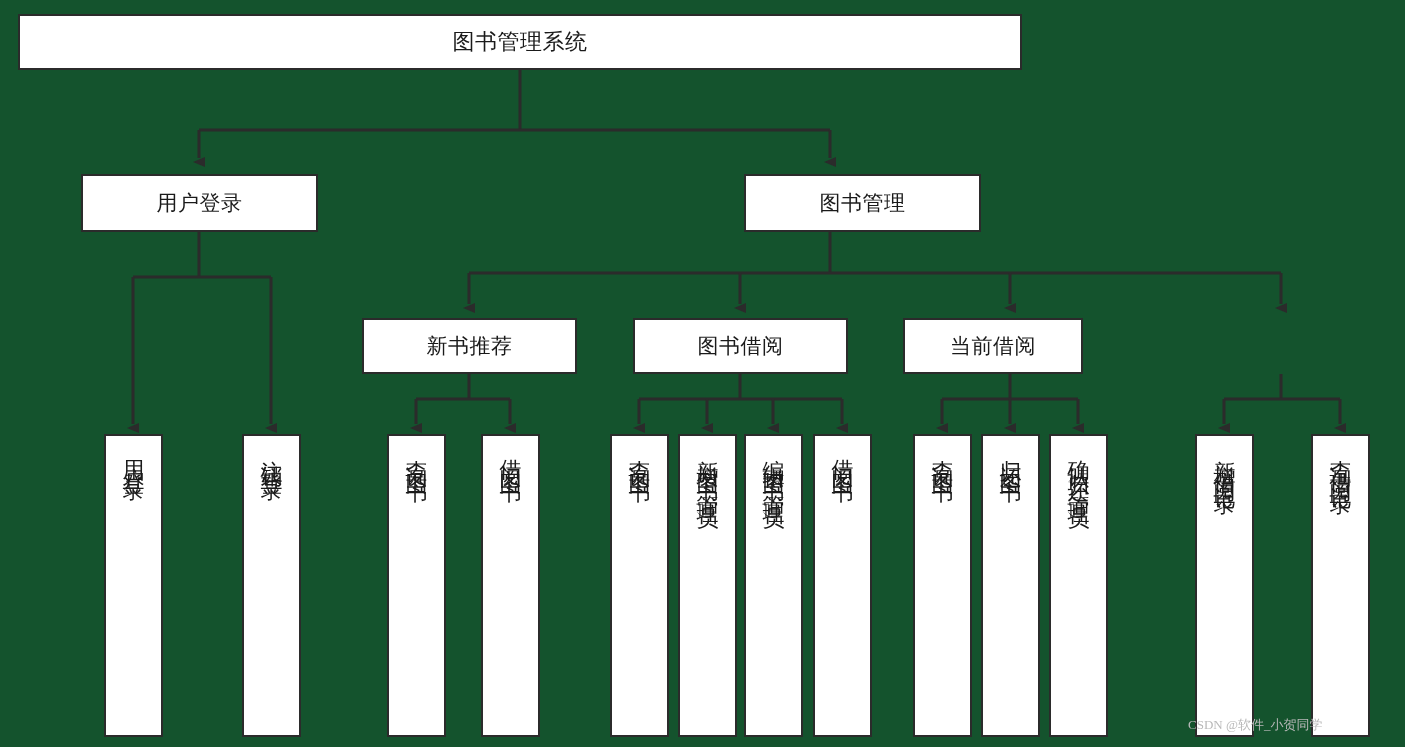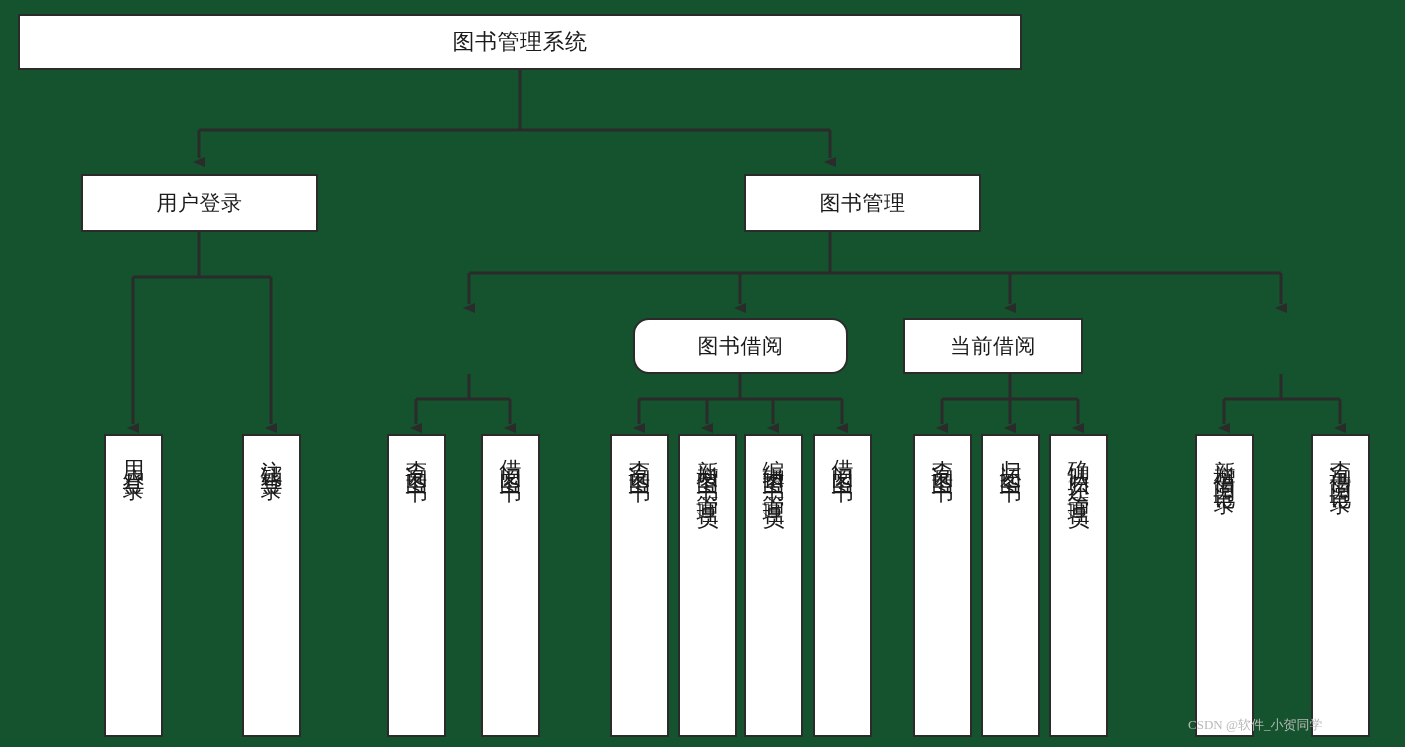--- a/index.html
+++ b/index.html
@@ -136,21 +136,24 @@
     <span class="lbl">图书管理系统</span>
   </div>
 
   <div class="node h" style="left:81px; top:174px; width:237px; height:58px;">
     <span class="lbl">用户登录</span>
   </div>
   <div class="node h" style="left:712px; top:174px; width:237px; height:58px;margin-left:32px;">
     <span class="lbl">图书管理</span>
   </div>
 
-  <div class="node h" style="left:633px; top:318px; width:215px; height:56px;border-radius:16px;">
+  <div class="node h" style="left:362px; top:318px; width:215px; height:56px;">
+    <span class="lbl">新书推荐</span>
+  </div>
+  <div class="node h" style="left:633px; top:318px; width:215px; height:56px;">
     <span class="lbl">图书借阅</span>
   </div>
   <div class="node h" style="left:903px; top:318px; width:180px; height:56px;">
     <span class="lbl">当前借阅</span>
   </div>
 
   <div class="node v" style="left:104px; top:434px; width:59px; height:303px;">
     <span class="lbl">用户登录</span>
   </div>
   <div class="node v" style="left:242px; top:434px; width:59px; height:303px;">

